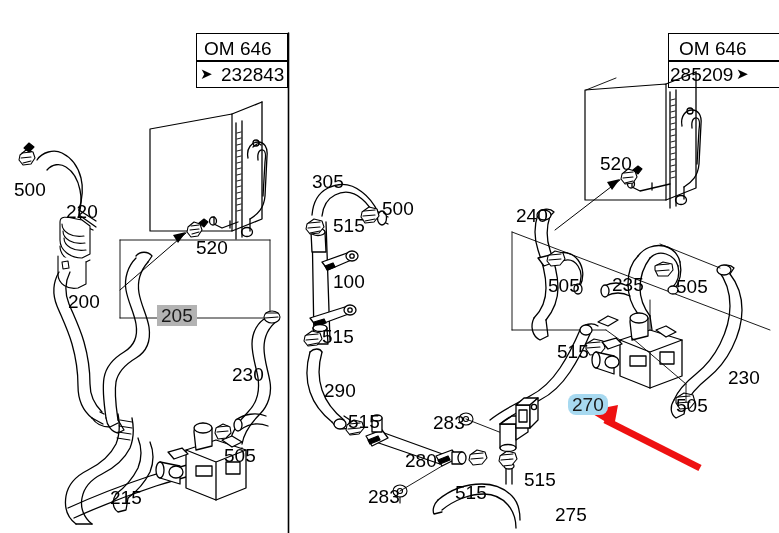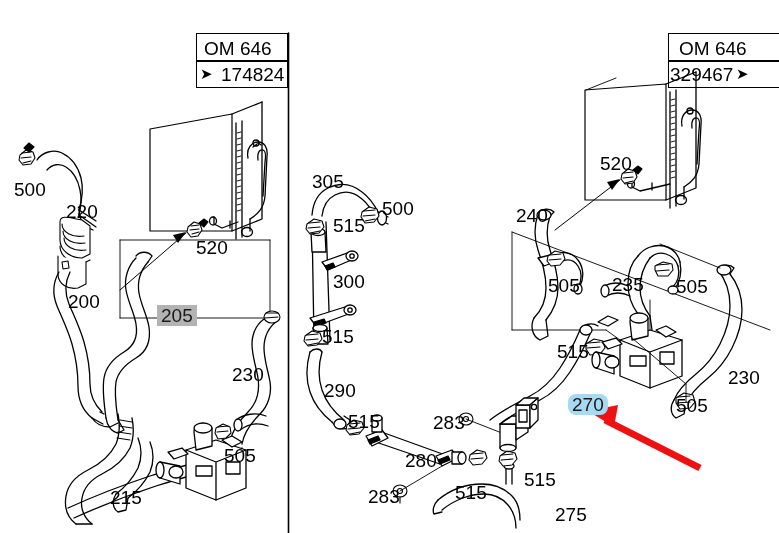--- a/index.html
+++ b/index.html
@@ -431,43 +431,43 @@
         <path d="M588 411 l30 -6 l-4 22 Z" fill="#ee1111" stroke="none"></path>
       </g>
 
     </g>
   </svg>
 
   <div class="hdrbox" style="left:196px;top:33px;width:92px;height:55px;"></div>
   <div class="hdrdiv" style="left:196px;top:60px;width:92px;"></div>
   <div class="boxtxt" style="left:204px;top:39px;">OM 646</div>
   <div class="boxtxt" style="left:200px;top:66px;font-size:15px;">➤</div>
-  <div class="boxtxt" style="left:221px;top:65px;">174824</div>
+  <div class="boxtxt" style="left:221px;top:65px;">232843</div>
 
   <div class="hdrbox" style="left:668px;top:33px;width:115px;height:55px;border-right:none;"></div>
   <div class="hdrdiv" style="left:668px;top:60px;width:115px;"></div>
   <div class="boxtxt" style="left:679px;top:39px;">OM 646</div>
-  <div class="boxtxt" style="left:670px;top:65px;">329467</div>
+  <div class="boxtxt" style="left:670px;top:65px;">285209</div>
   <div class="boxtxt" style="left:736px;top:66px;font-size:15px;">➤</div>
 
   <div id="callouts-left">
       <div class="lbl" style="left: 14px; top: 180px;">500</div>
       <div class="lbl" style="left: 66px; top: 166px; margin-top: 36px;">220</div>
       <div class="lbl" style="left: 196px; top: 238px;">520</div>
       <div class="lbl" style="left: 68px; top: 292px;">200</div>
       <div class="lbl hl-gray" style="left: 157px; top: 305px;">205</div>
       <div class="lbl" style="left: 232px; top: 365px;">230</div>
       <div class="lbl" style="left: 224px; top: 446px;">505</div>
       <div class="lbl" style="left: 110px; top: 488px;">215</div>
     </div>
   <div id="callouts-right">
       <div class="lbl" style="left: 312px; top: 172px;">305</div>
       <div class="lbl" style="left: 382px; top: 199px;">500</div>
       <div class="lbl" style="left: 333px; top: 216px;">515</div>
-      <div class="lbl" style="left: 333px; top: 272px;">300</div>
+      <div class="lbl" style="left: 333px; top: 272px;">100</div>
       <div class="lbl" style="left: 322px; top: 327px;">515</div>
       <div class="lbl" style="left: 324px; top: 381px;">290</div>
       <div class="lbl" style="left: 348px; top: 412px;">515</div>
       <div class="lbl" style="left: 405px; top: 451px;">280</div>
       <div class="lbl" style="left: 368px; top: 487px;">283</div>
       <div class="lbl" style="left: 455px; top: 483px;">515</div>
       <div class="lbl" style="left: 433px; top: 413px;">283</div>
       <div class="lbl" style="left: 524px; top: 470px;">515</div>
       <div class="lbl" style="left: 519px; top: 505px; margin-left: 36px;">275</div>
       <div class="lbl" style="left: 557px; top: 342px;">515</div>

